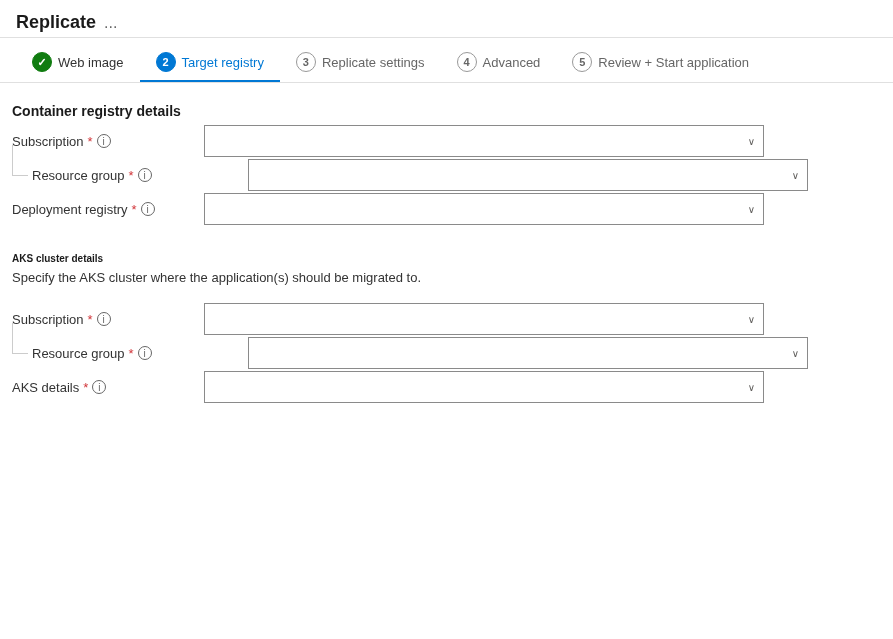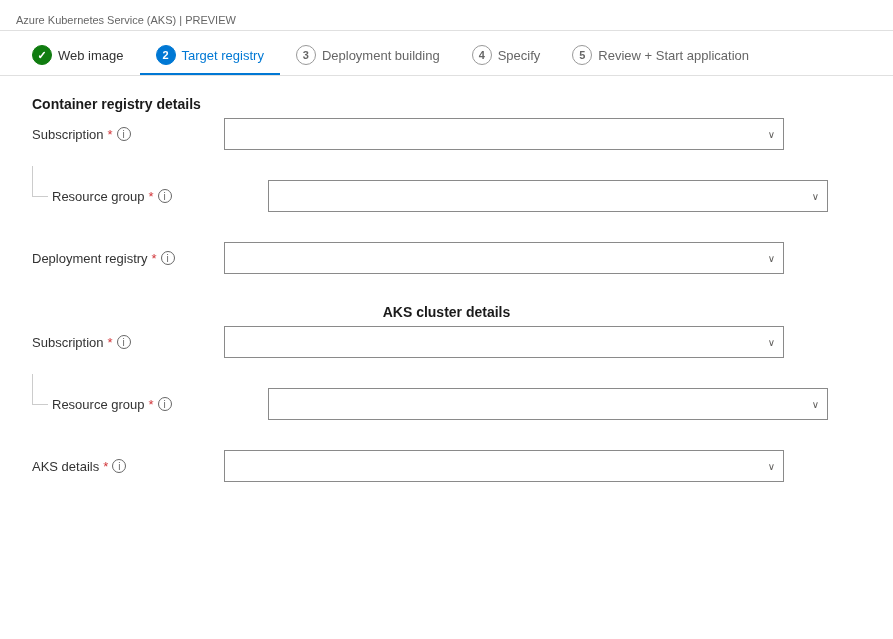--- a/index.html
+++ b/index.html
@@ -106,21 +106,21 @@
     }
 
     .tab-circle.active {
       background: #0078d4;
       border-color: #0078d4;
       color: #fff;
     }
 
     
     .main-content {
-      padding: 20px 32px;
+      padding: 20px 12px;
     }
 
     .section-title {
       font-size: 14px;
       font-weight: 700;
       color: #1a1a1a;
       margin-bottom: 6px;
     }
 
     .section-desc {
@@ -129,21 +129,21 @@
       margin-bottom: 18px;
     }
 
     .form-section {
       margin-bottom: 28px;
     }
 
     .form-row {
       display: flex;
       align-items: center;
-      margin-bottom: 30px;
+      margin-bottom: 2px;
       gap: 12px;
     }
 
     .form-row.indented {
       padding-left: 20px;
       position: relative;
       gap: 36px;
     }
 
     .form-row.indented::before {
@@ -210,58 +210,57 @@
       cursor: pointer;
       position: relative;
     }
 
     .dropdown-chevron {
       color: #605e5c;
       font-size: 10px;
     }
 
     .aks-section-title {
-      font-size: 14px;
+      font-size: 10px;
       font-weight: 700;
       color: #1a1a1a;
       margin-bottom: 6px;
       margin-top: 10px;
-      text-align: center;
     }
 
     .connector-group {
       position: relative;
     }
   </style>
 </head>
 <body>
 
 <div class="header">
-  <div class="app-subtitle">
-    <span>Azure Kubernetes Service (AKS)</span>
-    <span>| PREVIEW</span>
+  <div class="app-title">
+    <h1>Replicate</h1>
+    <span class="ellipsis">...</span>
   </div>
 </div>
 
 <div class="tab-bar">
   <div class="tab-item completed">
     <span class="tab-circle completed">✓</span>
     <span>Web image</span>
   </div>
   <div class="tab-item active">
     <span class="tab-circle active">2</span>
     <span>Target registry</span>
   </div>
   <div class="tab-item">
     <span class="tab-circle">3</span>
-    <span>Deployment building</span>
+    <span>Replicate settings</span>
   </div>
   <div class="tab-item">
     <span class="tab-circle">4</span>
-    <span>Specify</span>
+    <span>Advanced</span>
   </div>
   <div class="tab-item">
     <span class="tab-circle">5</span>
     <span>Review + Start application</span>
   </div>
 </div>
 
 <div class="main-content">
 
   <div class="form-section">
@@ -307,20 +306,23 @@
         <div class="dropdown-select">
           <span></span>
           <span class="dropdown-chevron">∨</span>
         </div>
       </div>
     </div>
   </div>
 
   <div class="form-section">
     <div class="aks-section-title">AKS cluster details</div>
+    <div class="section-desc">
+      <span>Specify the AKS cluster where the application(s) should be migrated to.</span>
+    </div>
 
     <div class="connector-group">
       <div class="form-row">
         <div class="form-label">
           <span>Subscription</span>
           <span class="required">*</span>
           <span class="info-icon">i</span>
         </div>
         <div class="form-control-wrapper">
           <div class="dropdown-select">

